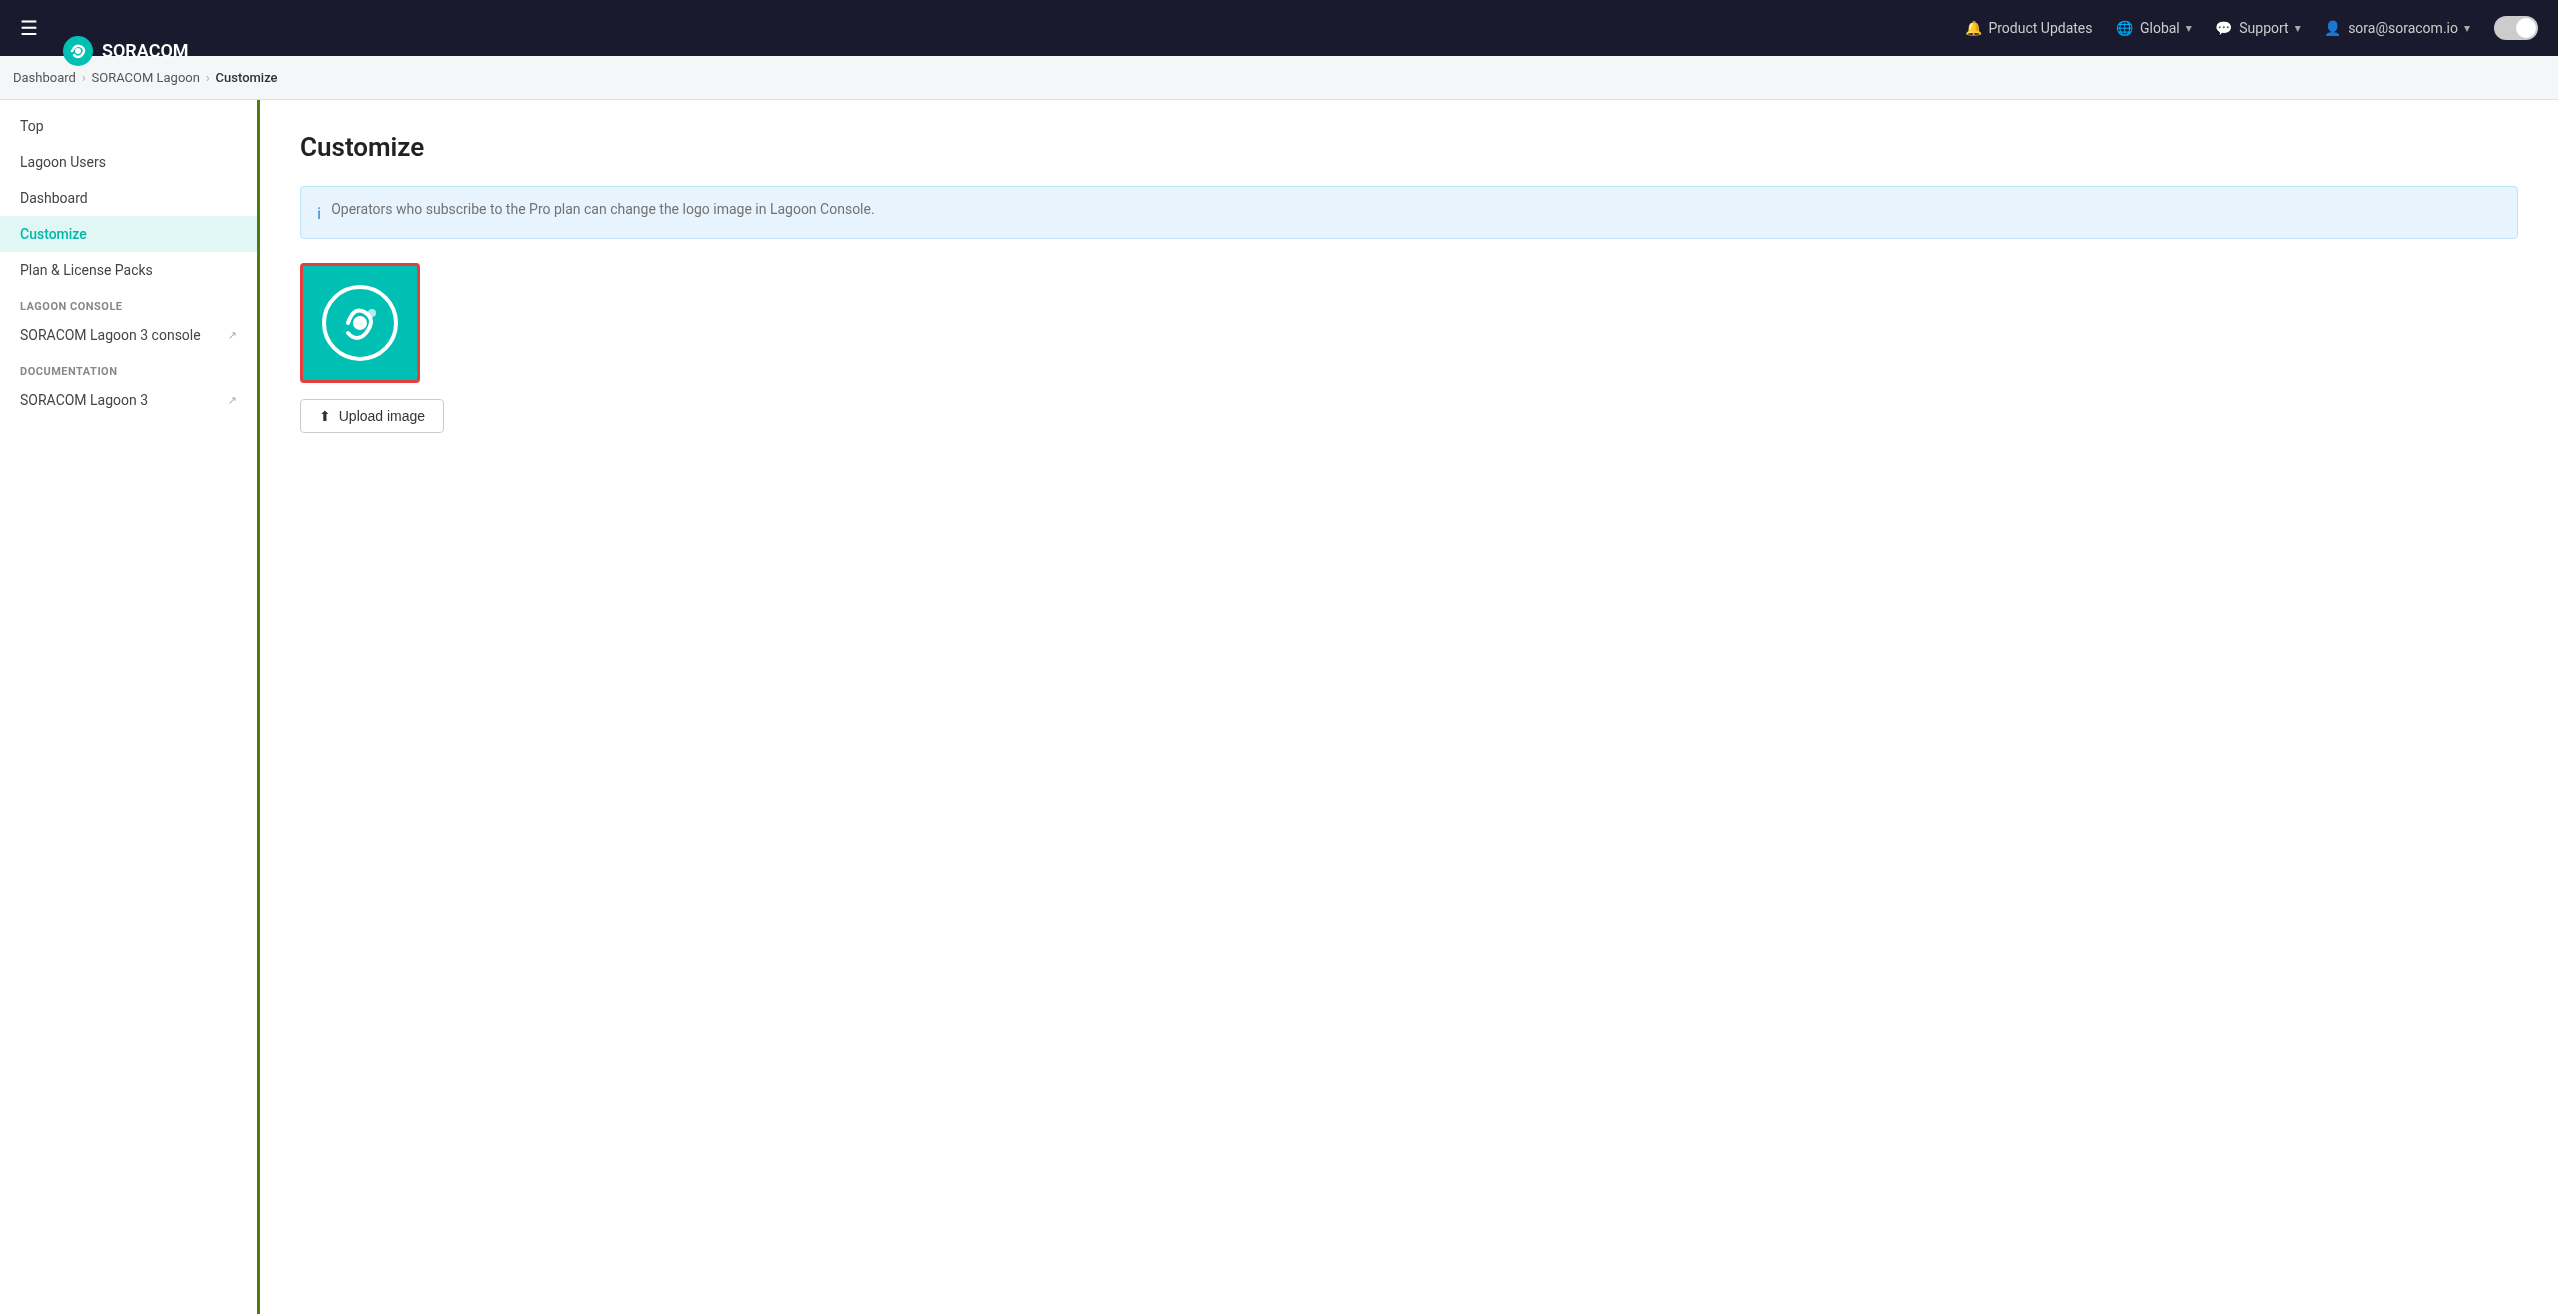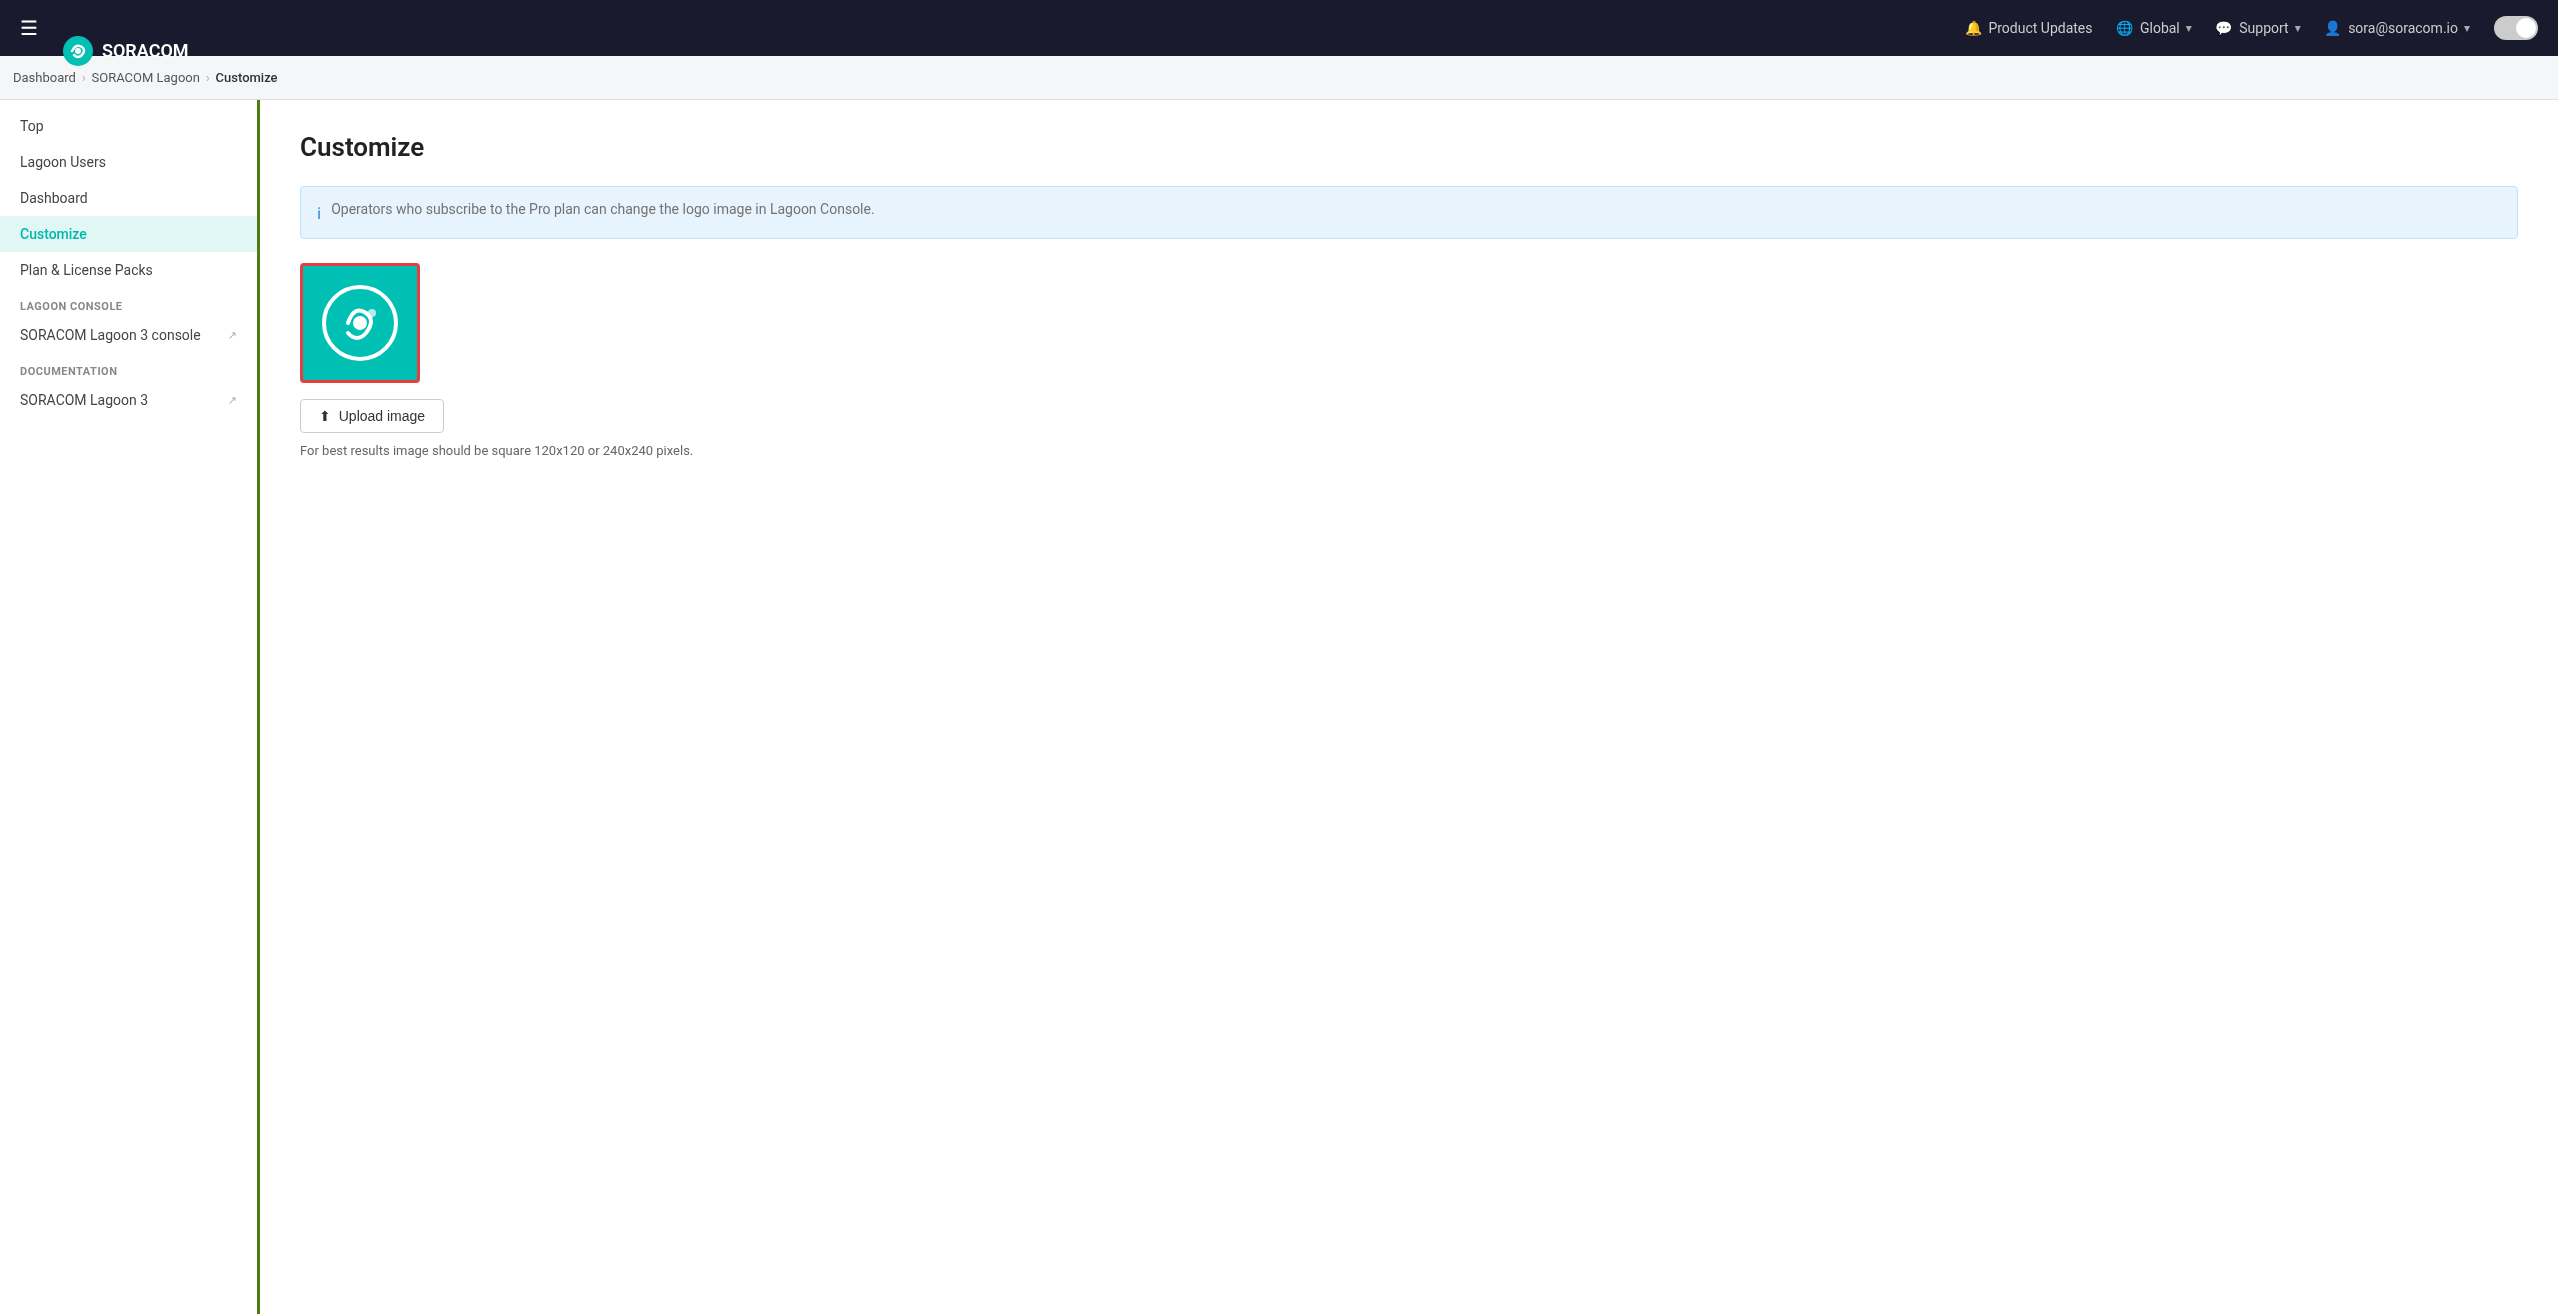--- a/index.html
+++ b/index.html
@@ -300,15 +300,14 @@
         <circle cx="40" cy="40" r="7" fill="white"></circle>
         <circle cx="52" cy="30" r="4" fill="white" opacity="0.7"></circle>
       </svg>
     </div>
 
     <button class="upload-btn">
       <span>⬆</span>
       <span>Upload image</span>
     </button>
 
-    <p class="upload-hint">For best results image should be square 120x120 or 240x240 pixels.</p>
   </main>
 </div>
 
 </body></html>

